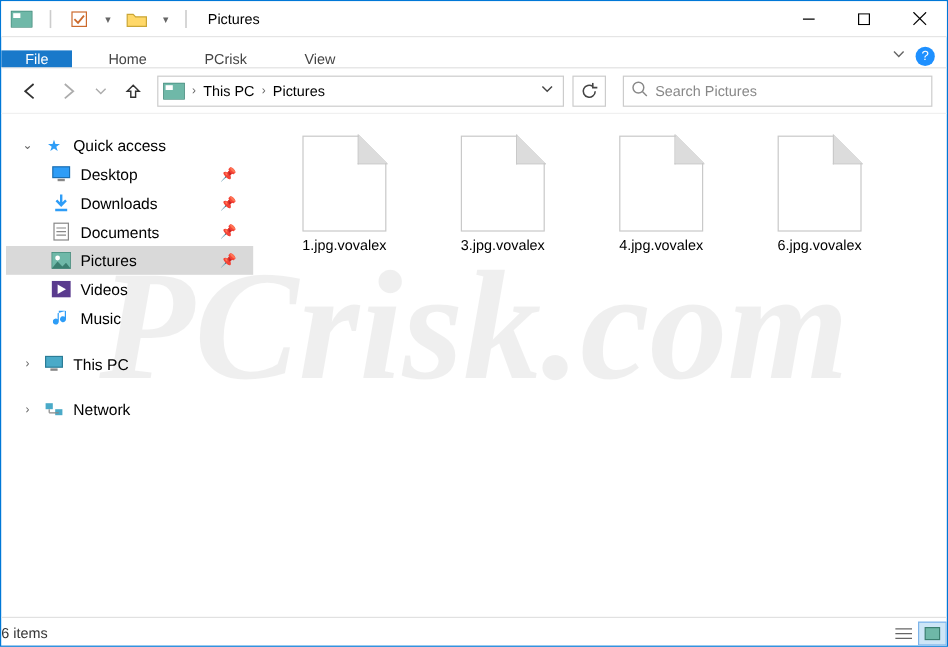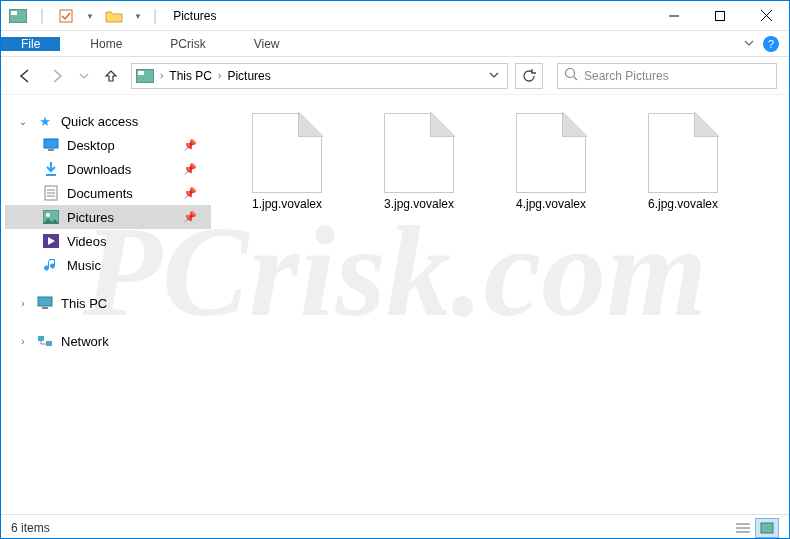--- a/index.html
+++ b/index.html
@@ -8,38 +8,38 @@
 
 .titlebar { height: 30px; background: #fff; display: flex; align-items: center; border-bottom: 1px solid #e5e5e5; }
 .titlebar .qat { display: flex; align-items: center; gap: 2px; padding-left: 6px; }
 .titlebar .qat-icon { width: 22px; height: 22px; display: flex; align-items: center; justify-content: center; }
 .titlebar .title-text { margin-left: 14px; font-size: 12px; color: #000; }
 .titlebar .win-controls { margin-left: auto; display: flex; }
 .titlebar .win-btn { width: 46px; height: 30px; display: flex; align-items: center; justify-content: center; color: #000; font-size: 11px; }
 .titlebar .win-btn svg { stroke: #000; }
 
 
-.ribbon { height: 26px; display: flex; align-items: center; border-bottom: 1px solid #e1e1e1; }
+.ribbon { height: 26px; display: flex; align-items: flex-end; border-bottom: 1px solid #e1e1e1; }
 .ribbon .file-tab { background: #1979ca; color: #fff; padding: 0 20px; font-size: 12px; display: flex; align-items: center; }
 .ribbon .tab { padding: 0 18px; font-size: 12px; display: flex; align-items: center; color: #444; margin-left: 12px; }
 .ribbon .spacer { flex: 1; }
 .ribbon .ribbon-right { display: flex; align-items: center; padding-right: 10px; gap: 8px; }
 .ribbon .chevron { color: #666; }
 .ribbon .help { width: 16px; height: 16px; border-radius: 50%; background: #1e90ff; color: #fff; font-size: 11px; display: flex; align-items: center; justify-content: center; }
 
 
 .navbar { height: 38px; display: flex; align-items: center; padding: 0 12px; gap: 8px; border-bottom: 1px solid #f0f0f0; }
 .nav-arrow { width: 24px; height: 24px; display: flex; align-items: center; justify-content: center; }
 .nav-arrow.disabled { opacity: 0.4; }
 .breadcrumb { flex: 1; height: 26px; border: 1px solid #ccc; background: #fff; display: flex; align-items: center; padding: 0 4px; gap: 6px; font-size: 12px; }
 .breadcrumb .bc-icon { width: 18px; height: 14px; }
 .breadcrumb .bc-sep { color: #666; font-size: 10px; }
 .breadcrumb .bc-dropdown { margin-left: auto; color: #444; font-size: 10px; padding-right: 4px; }
 .refresh-btn { width: 28px; height: 26px; border: 1px solid #ccc; display: flex; align-items: center; justify-content: center; margin-left: -1px; }
-.searchbox { width: 220px; height: 26px; border: 1px solid #ccc; display: flex; align-items: center; padding: 0 6px; gap: 6px; color: #888; font-size: 12px; margin-left: 6px; }
+.searchbox { width: 258px; height: 26px; border: 1px solid #ccc; display: flex; align-items: center; padding: 0 6px; gap: 6px; color: #888; font-size: 12px; margin-left: 6px; }
 
 
 .body { display: flex; height: calc(539px - 30px - 26px - 38px - 26px); position: relative; }
 .watermark { position: absolute; inset: 0; display: flex; align-items: center; justify-content: center; pointer-events: none; opacity: 0.06; }
 .watermark svg text { font: italic 900 130px "Segoe UI"; fill: #000; }
 
 .sidebar { width: 210px; padding: 10px 0 0 4px; font-size: 13px; position: relative; z-index: 1; }
 .tree-item { height: 24px; display: flex; align-items: center; padding-left: 22px; gap: 8px; cursor: default; }
 .tree-item.top { padding-left: 12px; margin-top: 4px; }
 .tree-item.selected { background: #d9d9d9; }
@@ -48,21 +48,21 @@
 .tree-expand { width: 12px; color: #666; font-size: 10px; text-align: center; }
 
 .content { flex: 1; padding: 18px 14px; display: flex; flex-wrap: wrap; align-content: flex-start; gap: 10px 8px; position: relative; z-index: 1; }
 .file-tile { width: 124px; display: flex; flex-direction: column; align-items: center; gap: 4px; }
 .file-icon { width: 70px; height: 80px; position: relative; }
 .file-icon::before { content: ""; position: absolute; inset: 0; background: #fff; border: 1px solid #c9c9c9; }
 .file-icon::after { content: ""; position: absolute; top: -1px; right: -1px; width: 24px; height: 24px; background: linear-gradient(225deg, #fff 50%, #dcdcdc 50%); border-left: 1px solid #c9c9c9; border-bottom: 1px solid #c9c9c9; }
 .file-label { font-size: 12px; word-break: break-all; }
 
 
-.statusbar { height: 26px; border-top: 1px solid #e1e1e1; display: flex; align-items: center; padding: 0 10px; font-size: 12px; color: #333; }
+.statusbar { height: 26px; border-top: 1px solid #e1e1e1; display: flex; align-items: center; padding: 0 0; font-size: 12px; color: #333; }
 .statusbar .view-btns { margin-left: auto; display: flex; }
 .statusbar .vbtn { width: 24px; height: 20px; border: 1px solid transparent; display: flex; align-items: center; justify-content: center; }
 .statusbar .vbtn.active { border-color: #7eb4ea; background: #cde6f7; }
 
 
 .ico-star { color: #2e9df7; }
 </style>
 </head>
 <body>
 

